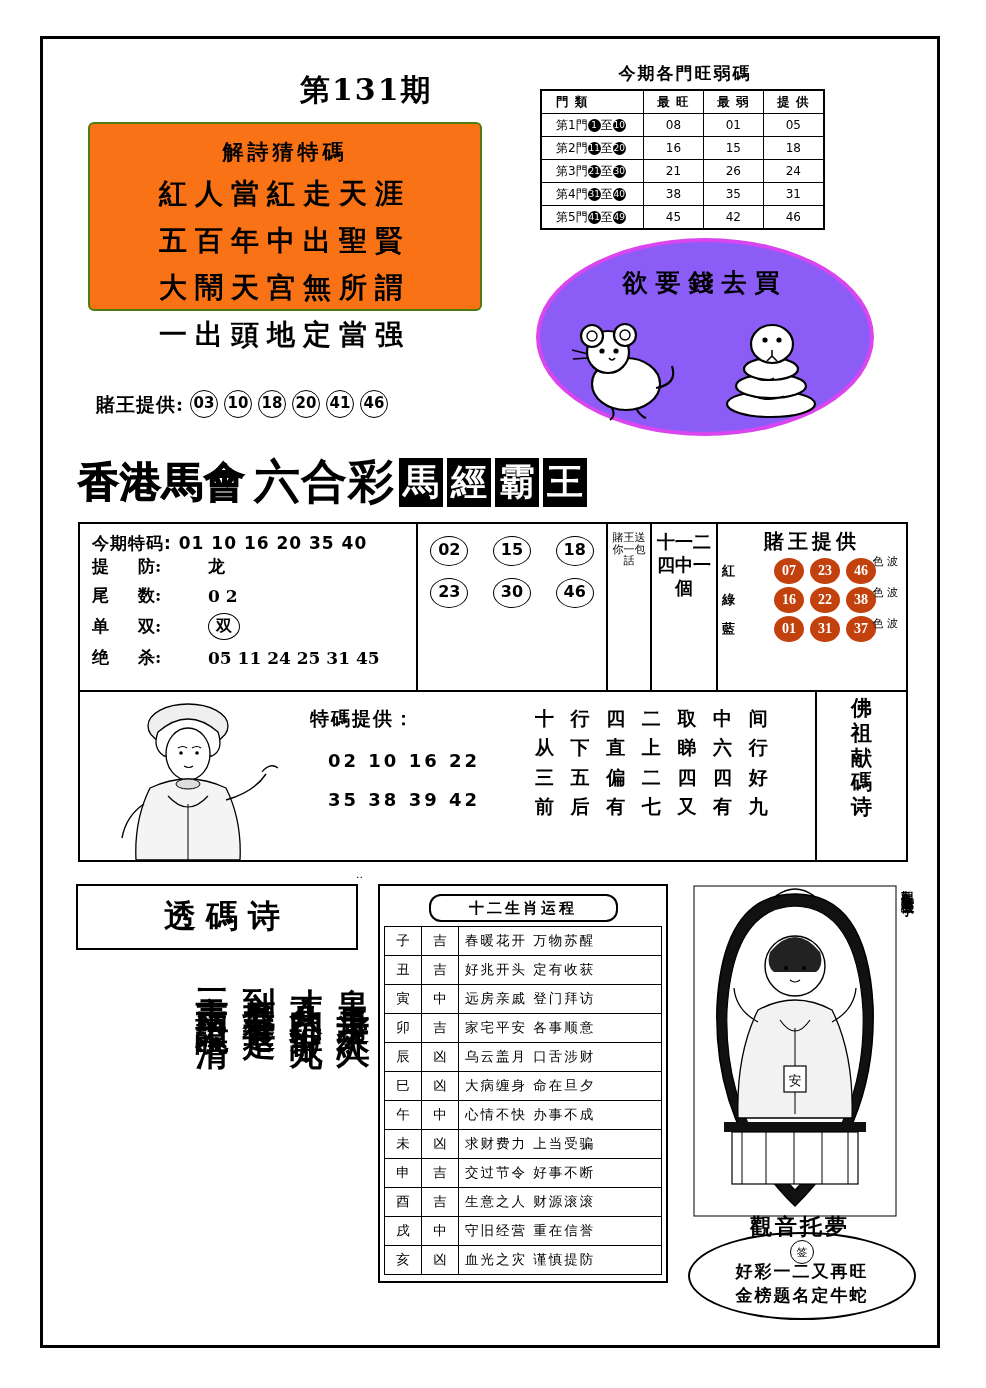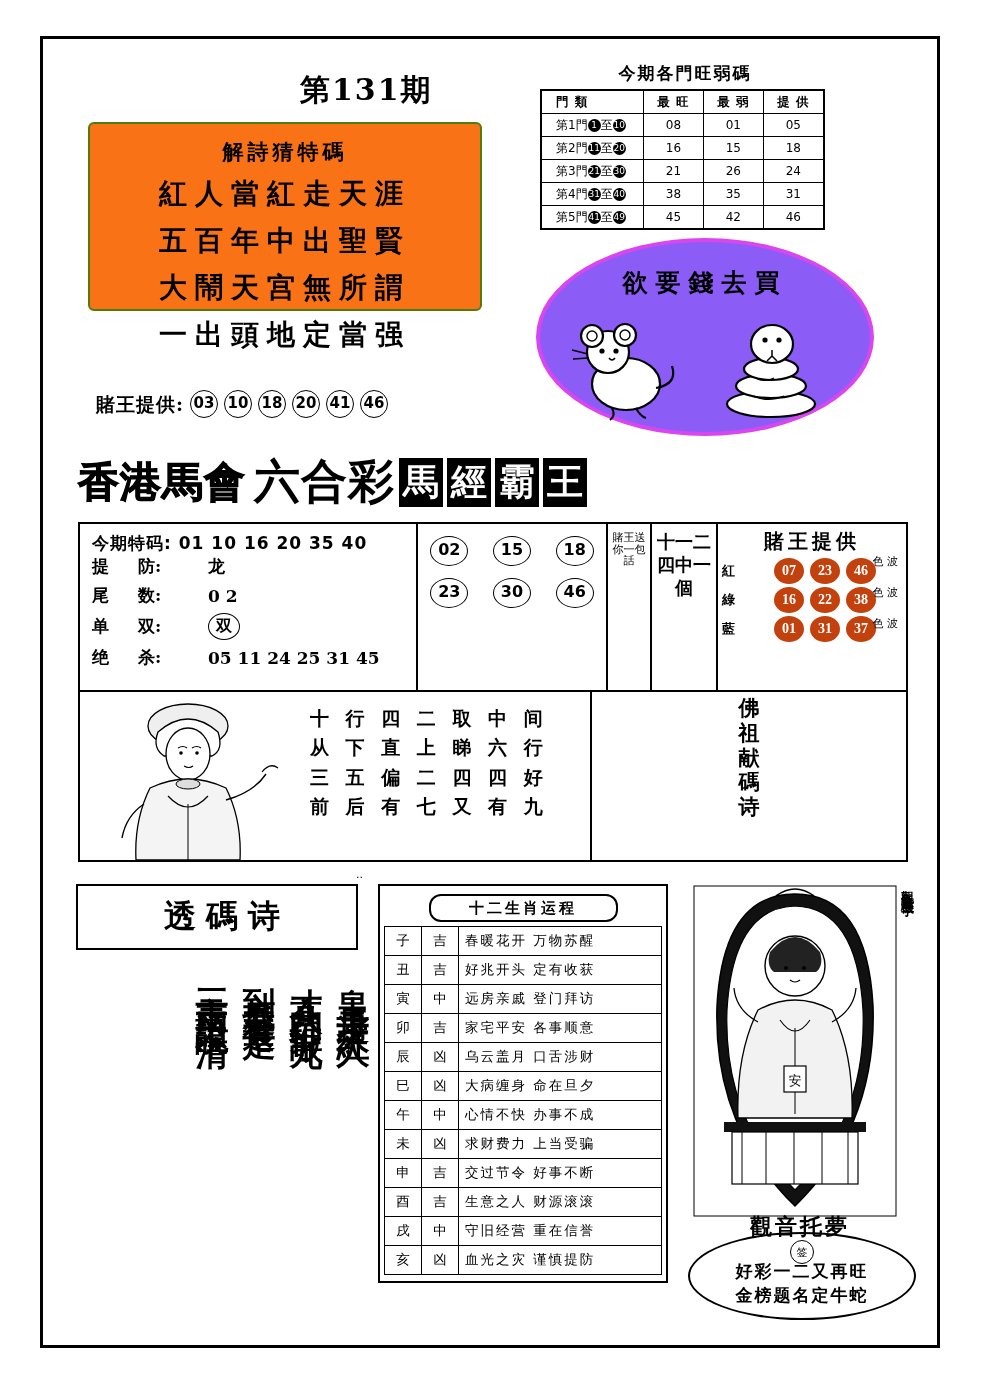--- a/index.html
+++ b/index.html
@@ -290,20 +290,25 @@
         <circle cx="117" cy="61" r="1.8" fill="#000"></circle>
         <path d="M104 74 q5 3 9 0" stroke="#000" stroke-width="1.2" fill="none"></path>
         <path d="M70 96 q38 -18 76 0 q16 32 14 72 l-104 0 q-2 -40 14 -72z" fill="#f4f4f4" stroke="#000" stroke-width="1.3"></path>
         <path d="M88 104 q20 22 40 0" stroke="#000" stroke-width="1.2" fill="none"></path>
         <path d="M108 112 l0 56" stroke="#000" stroke-width="1" fill="none"></path>
         <path d="M146 108 q28 -8 40 -26" stroke="#000" stroke-width="1.4" fill="none"></path>
         <path d="M182 80 q8 -10 16 -4" stroke="#000" stroke-width="1.2" fill="none"></path>
         <path d="M64 112 q-18 12 -22 34" stroke="#000" stroke-width="1.4" fill="none"></path>
         <ellipse cx="108" cy="92" rx="12" ry="5" fill="#ddd" stroke="#000" stroke-width="1"></ellipse>
       </svg>
+    </div>
+    <div class="tm-col">
+      <div class="tm-title">特碼提供：</div>
+      <div class="tm-nums">02 10 16 22</div>
+      <div class="tm-nums">35 38 39 42</div>
     </div>
     <div class="verse-col">
       <div>十 行 四 二 取 中 间</div>
       <div>从 下 直 上 睇 六 行</div>
       <div>三 五 偏 二 四 四 好</div>
       <div>前 后 有 七 又 有 九</div>
     </div>
     <div class="fz-col">
       <div>佛</div>
         <div>祖</div>

